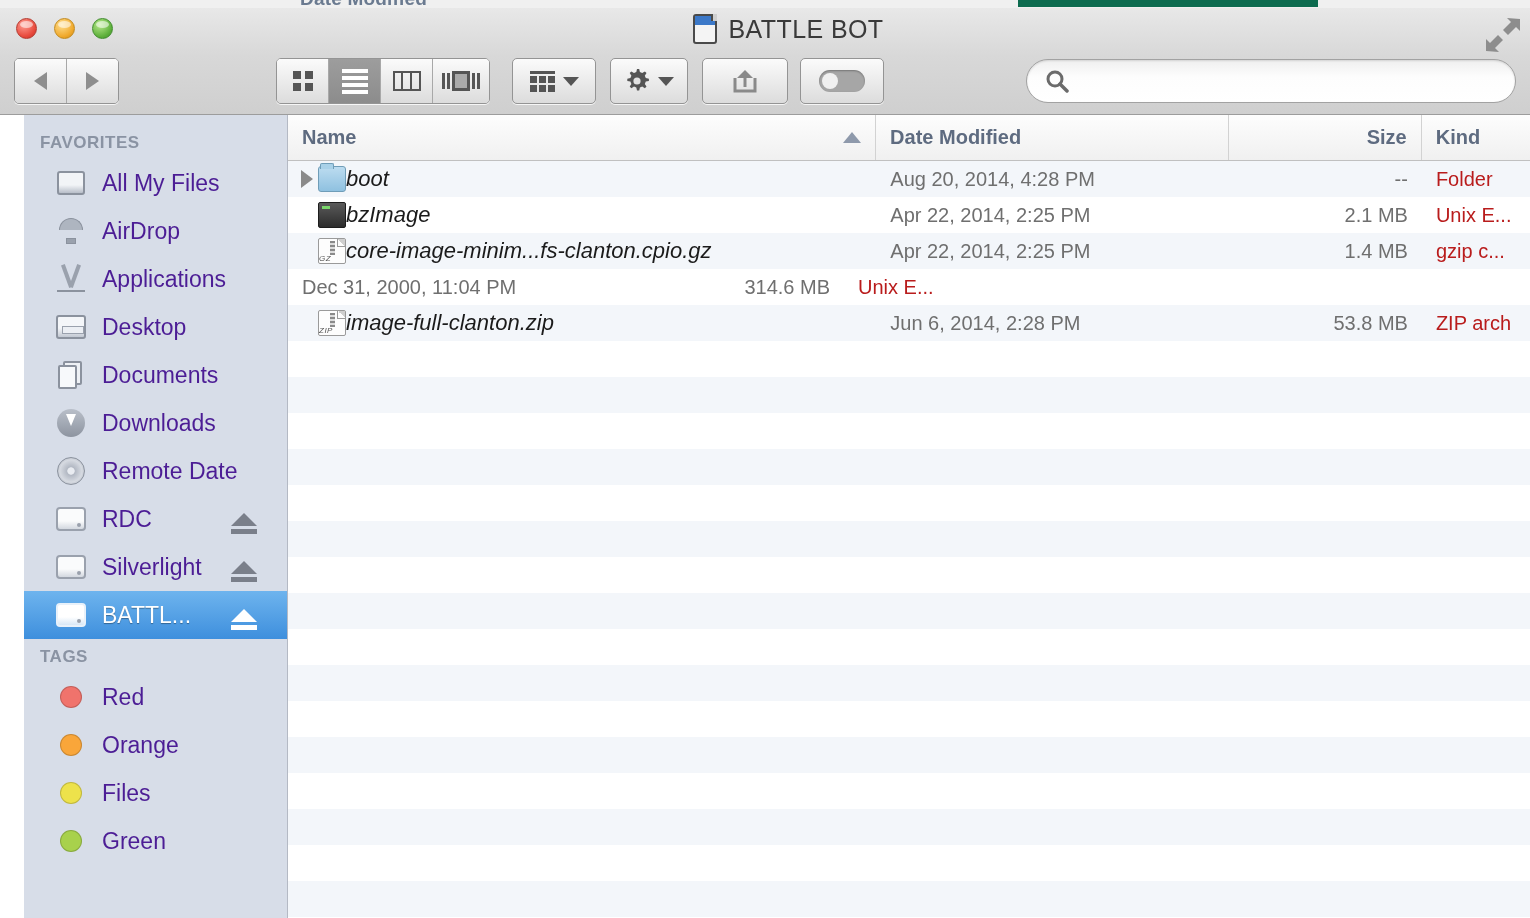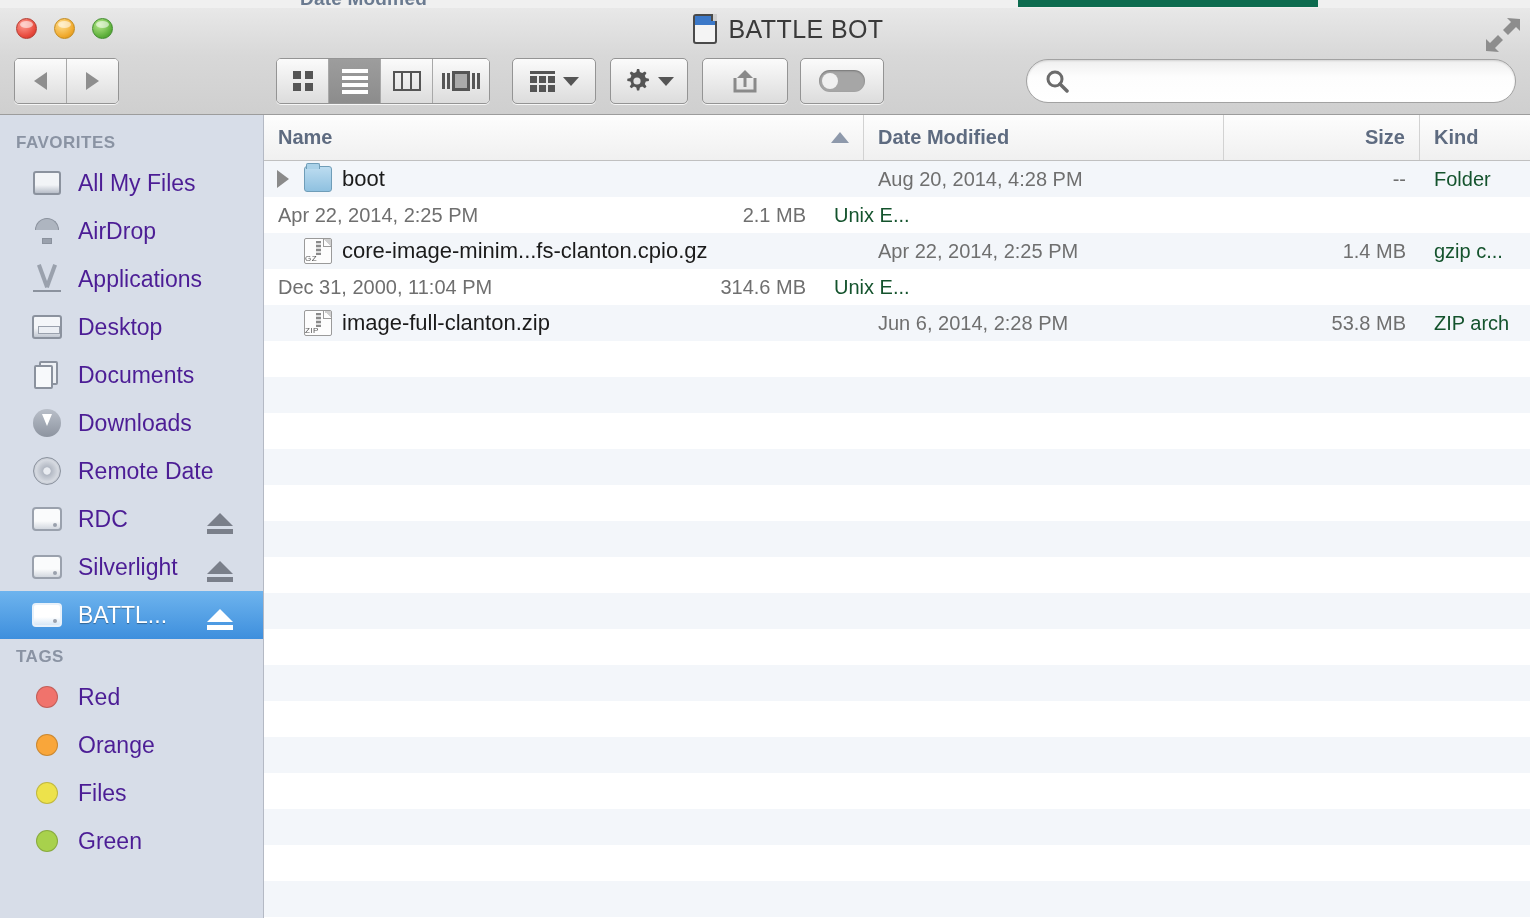--- a/index.html
+++ b/index.html
@@ -133,21 +133,21 @@
     background:linear-gradient(to bottom,#efefef,#fdfdfd 40%,#ffffff);
     box-shadow:inset 0 1px 2px rgba(0,0,0,.12);
     display:flex; align-items:center; padding-left:18px; gap:10px;
   }
   #search-field input {
     border:none; outline:none; background:transparent; font-size:17px;
     font-family:"Liberation Sans", sans-serif; color:#333; width:400px;
   }
 
   
-  #body-area { position:absolute; left:0; top:107px; width:1530px; height:772px; display:flex; }
+  #body-area { position:absolute; left:0; top:107px; width:1530px; height:772px; display:flex;padding-left:24px; }
 
   
   #sidebar {
     width:264px; height:803px; background:#d7dde8;
     border-right:1px solid #b4b9c4; overflow:hidden; padding-top:10px;
   }
   .sb-header {
     font-size:17px; font-weight:bold; color:#8a93a3;
     letter-spacing:.5px; padding:8px 0 6px 16px;
   }
@@ -200,24 +200,24 @@
     color:#5e6b80; border-right:1px solid #d2d2d2; padding:0 14px; position:relative;
   }
   #col-header .ch.name  { width:600px; }
   #col-header .ch.date  { width:360px; }
   #col-header .ch.size  { width:196px; justify-content:flex-end; }
   #col-header .ch.kind  { width:110px; border-right:none; }
   .sort-arrow { position:absolute; right:14px; width:0;height:0;border-left:9px solid transparent;border-right:9px solid transparent;border-bottom:11px solid #8e99ab; }
 
   .row { display:flex; height:36px; align-items:center; font-size:22px; color:#1b1b1b; }
   .row.alt { background:#f3f6fa; }
-  .row .c-name { width:600px; display:flex; align-items:center; padding-left:8px; gap:10px; }
+  .row .c-name { width:600px; display:flex; align-items:center; padding-left:8px; gap:0;font-style:italic; }
   .row .c-date { width:360px; color:#6f6f6f; font-size:20px; padding-left:14px; }
   .row .c-size { width:196px; color:#6f6f6f; font-size:20px; text-align:right; padding-right:14px; }
-  .row .c-kind { width:110px; color:#14532d; font-size:20px; padding-left:14px; white-space:nowrap; overflow:hidden; }
+  .row .c-kind { width:110px; color:#b91c1c; font-size:20px; padding-left:14px; white-space:nowrap; overflow:hidden; }
 
   .disclosure { width:22px; flex:none; display:flex; align-items:center; justify-content:center; }
   .disclosure .tri { width:0;height:0;border-top:9px solid transparent;border-bottom:9px solid transparent;border-left:12px solid #8a8a8a; }
 
   .f-icon { width:28px; height:26px; flex:none; position:relative; }
   .f-folder { background:linear-gradient(to bottom,#bcdcf0,#8fc1e0); border:1px solid #6f9db8; border-radius:3px 3px 3px 3px; }
   .f-folder::before{ content:"";position:absolute;left:1px;top:-4px;width:12px;height:5px;background:#a9d1e8;border:1px solid #6f9db8;border-bottom:none;border-radius:2px 2px 0 0; }
   .f-unix { background:linear-gradient(to bottom,#5a5a5a,#2c2c2c); border:1px solid #1d1d1d; border-radius:2px; }
   .f-unix::after{ content:"";position:absolute;left:3px;top:3px;width:8px;height:3px;background:#7ad66b; }
   .f-doc { background:#fdfdfd; border:1px solid #9a9a9a; border-radius:2px; }
@@ -476,20 +476,25 @@
                 <span class="tri"></span>
               </span>
               <span class="f-icon f-folder"></span>
               <span>boot</span>
             </div>
             <div class="c-date">Aug 20, 2014, 4:28 PM</div>
             <div class="c-size">--</div>
             <div class="c-kind">Folder</div>
           </div>
           <div class="row">
+            <div class="c-name">
+              <span class="disclosure"></span>
+              <span class="f-icon f-unix"></span>
+              <span>bzImage</span>
+            </div>
             <div class="c-date">Apr 22, 2014, 2:25 PM</div>
             <div class="c-size">2.1 MB</div>
             <div class="c-kind">Unix E...</div>
           </div>
           <div class="row alt">
             <div class="c-name">
               <span class="disclosure"></span>
               <span class="f-icon f-doc">
                 <span class="fold"></span>
                 <span class="zip-line"></span>

